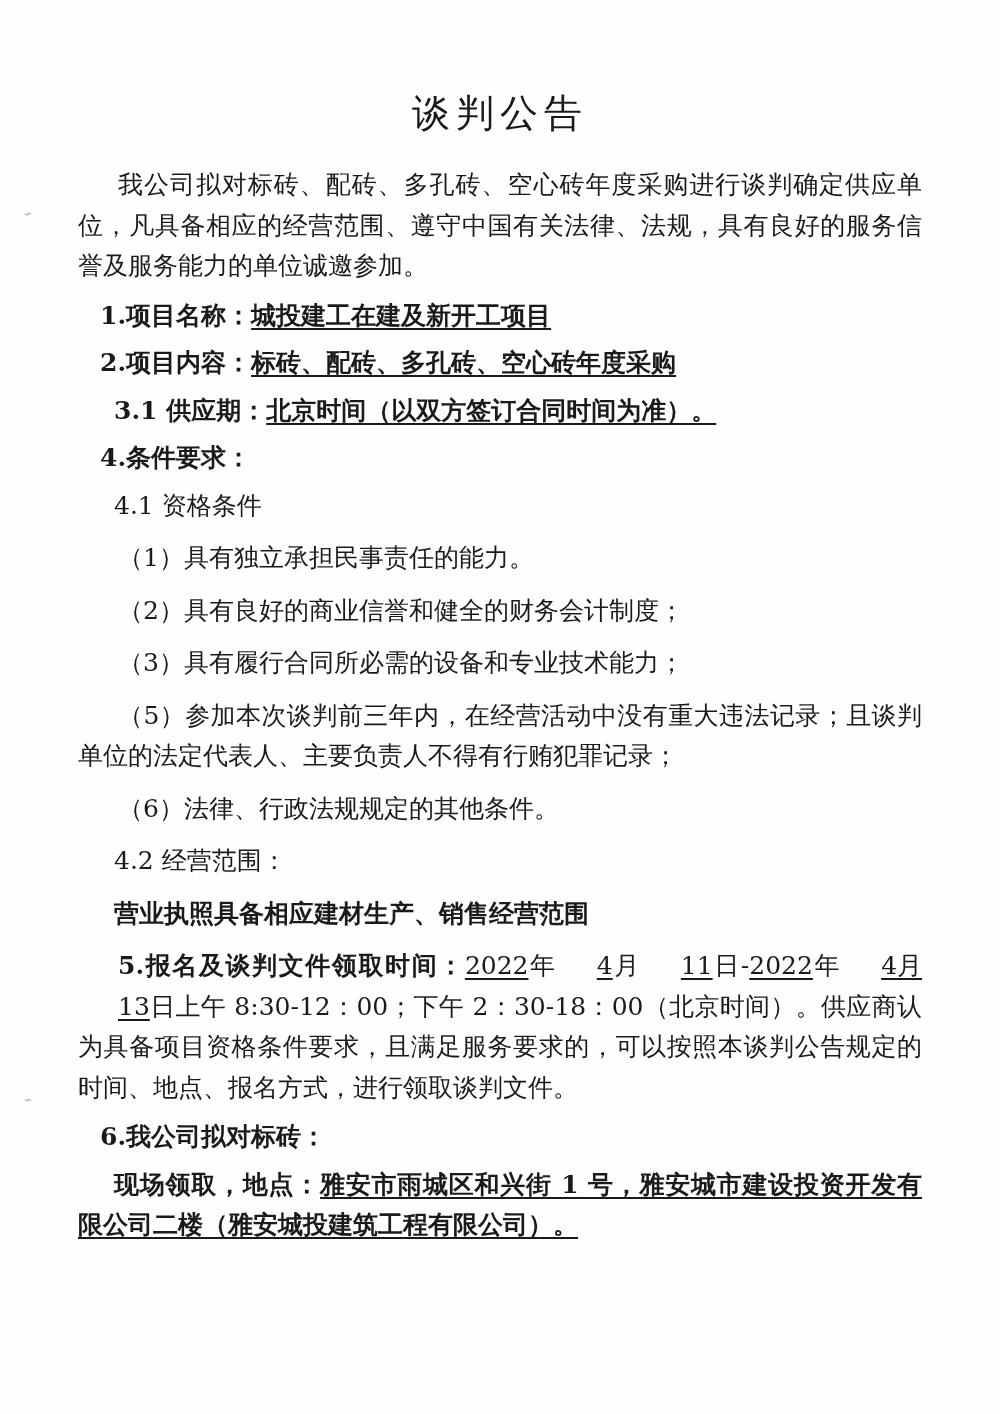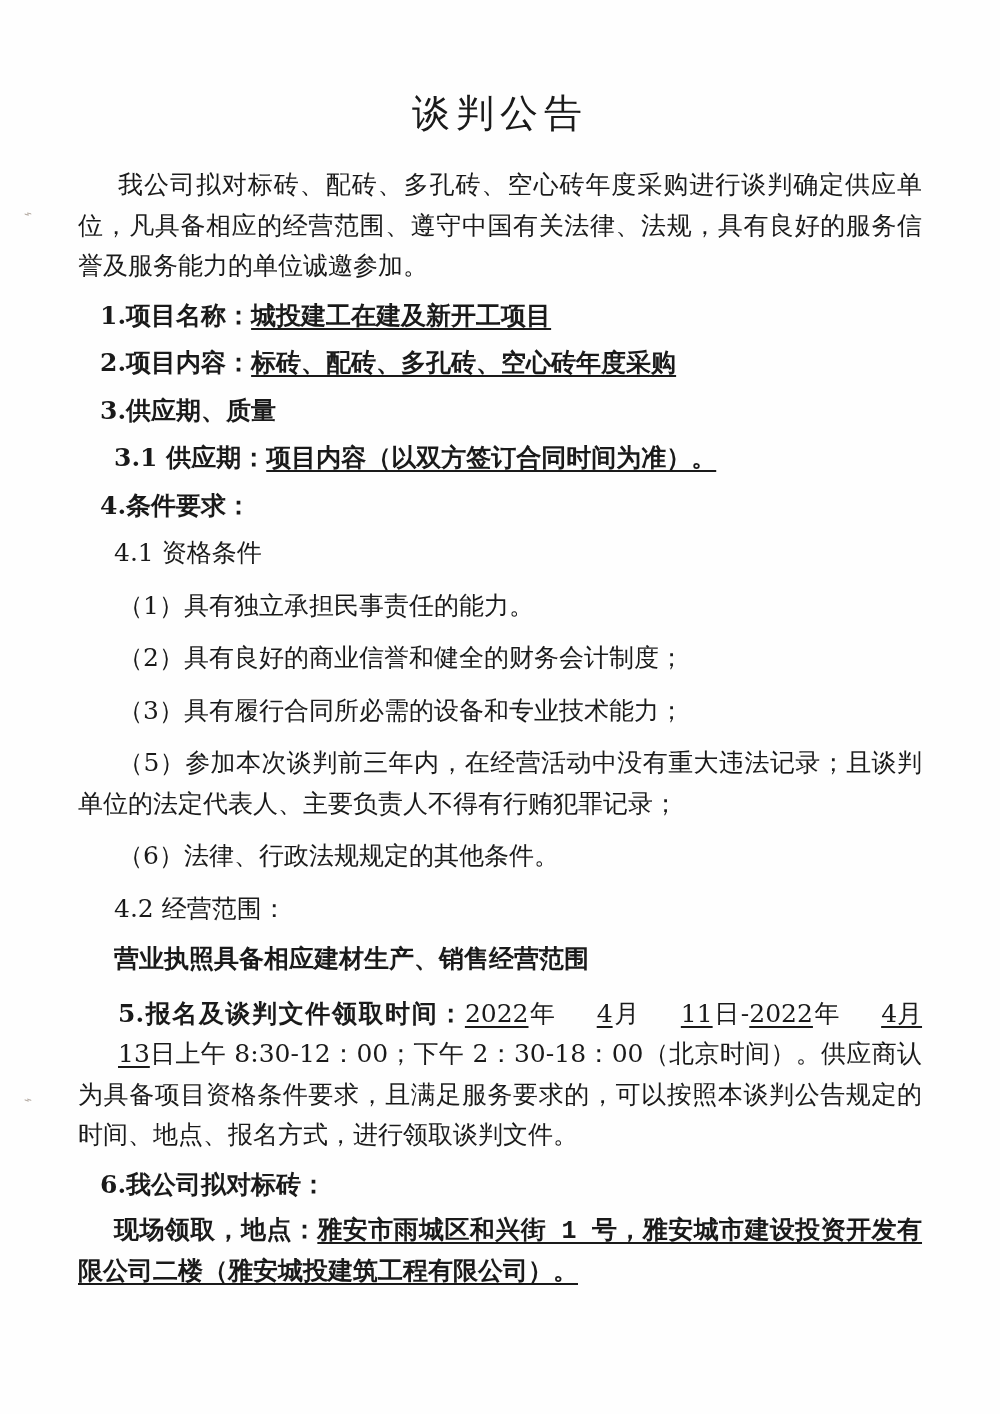--- a/index.html
+++ b/index.html
@@ -52,21 +52,20 @@
     text-indent: 36px;
     margin-bottom: 12px;
   }
   .para-item {
     text-indent: 40px;
     margin-bottom: 12px;
   }
   .para-body {
     text-indent: 36px;
     margin-bottom: 12px;
-    font-family: Liberation Mono, monospace;
   }
   .u {
     text-decoration: underline;
     text-underline-offset: 4px;
   }
   .bold { font-weight: bold; }
   .blank {
     display: inline-block;
     min-width: 34px;
     text-align: center;
@@ -96,27 +95,24 @@
   <p class="lead">我公司拟对标砖、配砖、多孔砖、空心砖年度采购进行谈判确定供应单位，凡具备相应的经营范围、遵守中国有关法律、法规，具有良好的服务信誉及服务能力的单位诚邀参加。</p>
 
   <p class="item">
     <span>1.</span><span>项目名称：</span><span class="u">城投建工在建及新开工项目</span>
   </p>
 
   <p class="item">
     <span>2.</span><span>项目内容：</span><span class="u">标砖、配砖、多孔砖、空心砖年度采购</span>
   </p>
 
-  <p class="item">
-    <span>3.</span><span>供应期、质量</span>
-  </p>
 
   <p class="sub">
     <span>3.1</span>
-    <span>供应期：</span><span class="u">项目内容（以双方签订合同时间为准）。</span>
+    <span>供应期：</span><span class="u">北京时间（以双方签订合同时间为准）。</span>
   </p>
 
 
   <p class="item">
     <span>4.</span><span>条件要求：</span>
   </p>
 
   <p class="sub-normal flow">
     <span>4.1</span>
     <span>资格条件</span>

